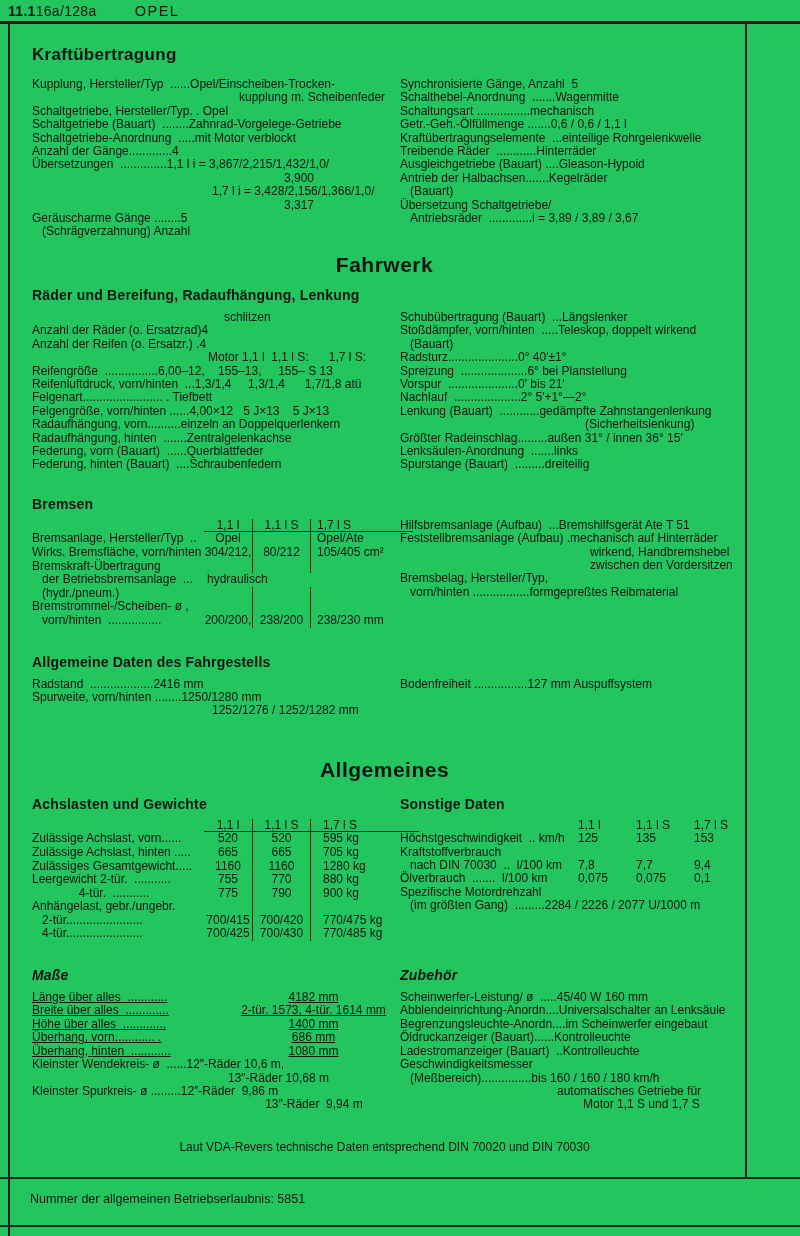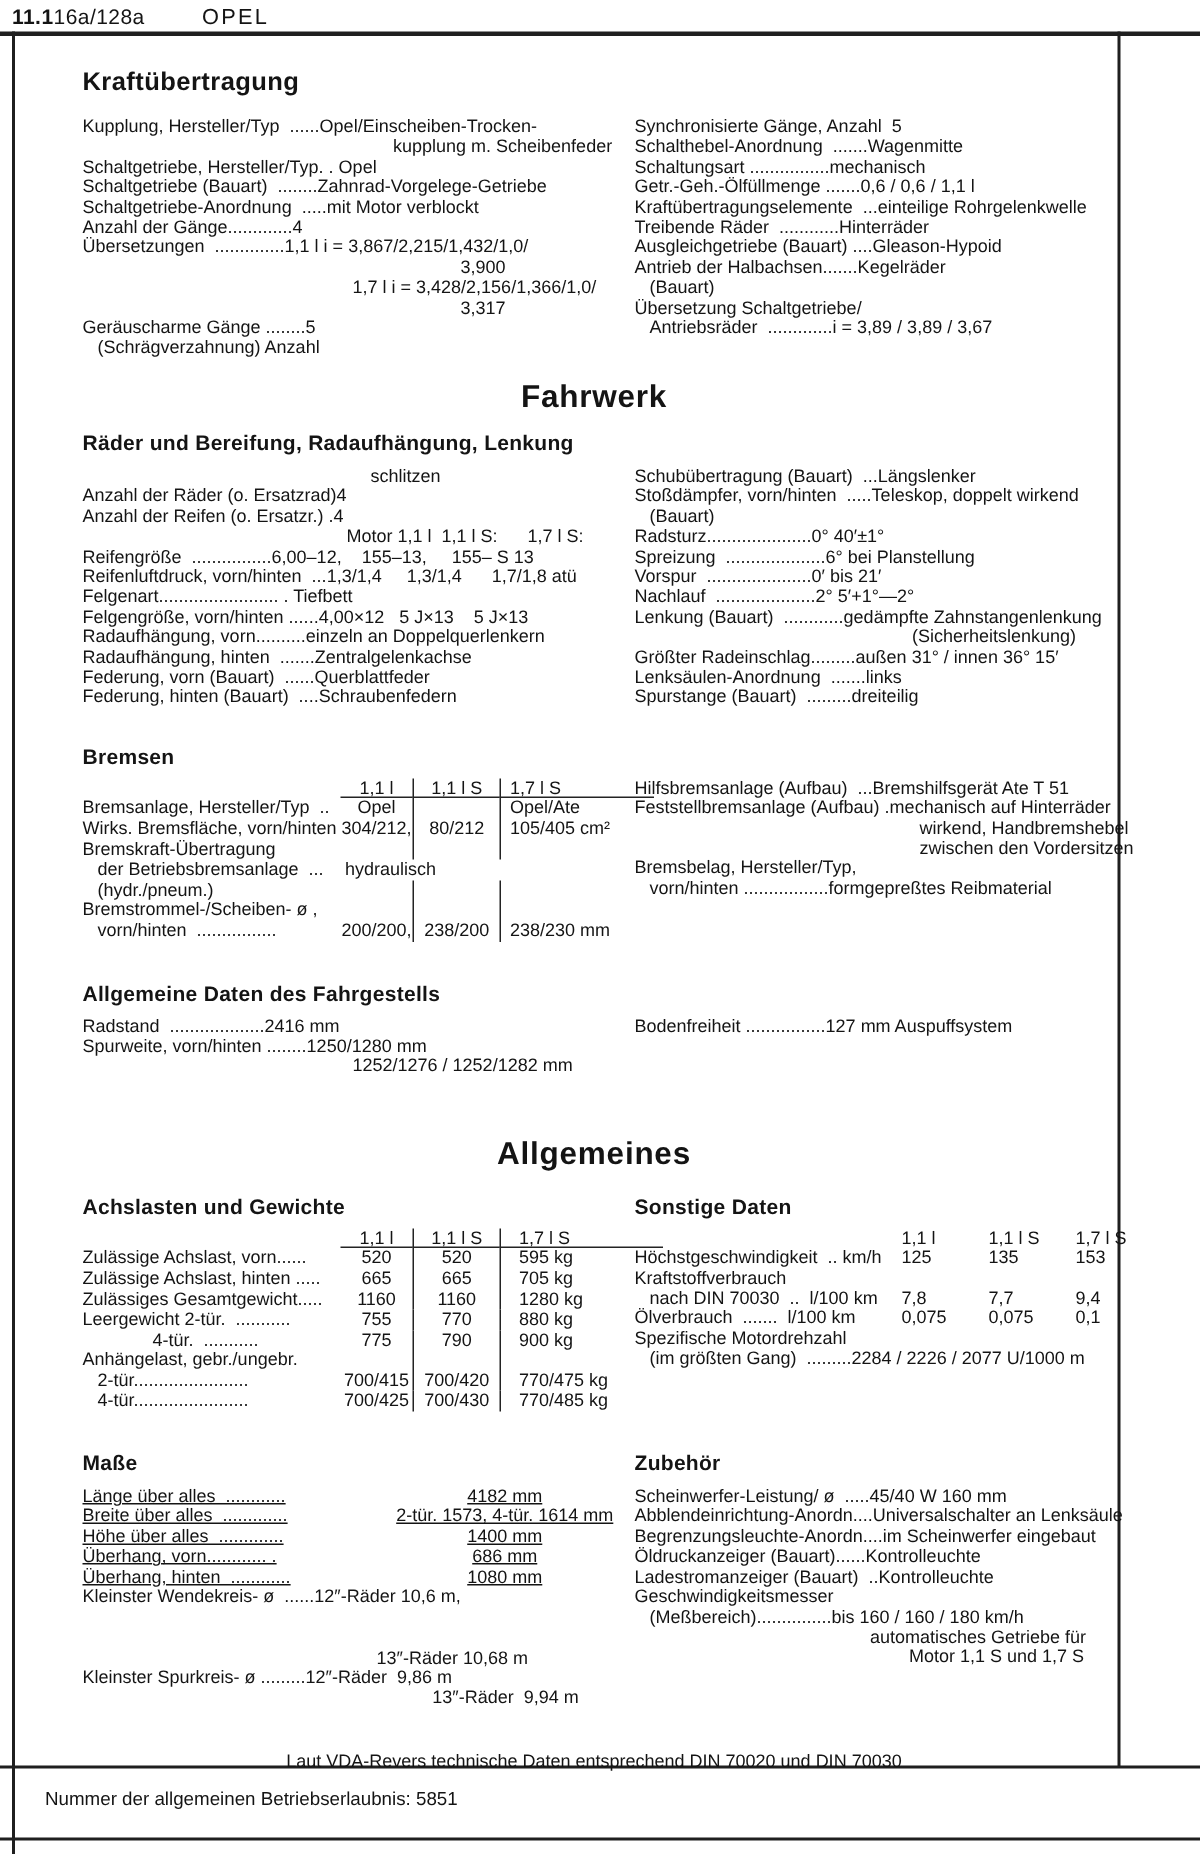--- a/index.html
+++ b/index.html
@@ -1,42 +1,42 @@
 <!DOCTYPE html>
 <html><head>
 <meta charset="utf-8">
 <style>
   html,body{margin:0;padding:0;}
   body{width:800px;height:1236px;background:#dddbd6;font-family:"Liberation Sans",sans-serif;}
-  .page{position:relative;width:800px;height:1236px;background:#ffffff;overflow:hidden;color:#141414;}
+  .page{position:relative;width:800px;height:1236px;background:#22c55e;overflow:hidden;color:#141414;}
   
   .doc-header{position:absolute;top:3px;left:8px;font-size:14px;letter-spacing:.3px;}
   .doc-header b{font-weight:bold;}
   .brand{margin-left:34px;font-size:14.5px;letter-spacing:1.5px;}
   
   .rule{position:absolute;background:#1f1f1f;}
   .top-rule{left:0;top:21px;width:800px;height:3px;}
   .left-rule{left:8px;top:21px;width:2px;height:1215px;}
   .right-rule{left:745px;top:21px;width:2px;height:1157px;}
   .footer-rule-a{left:0;top:1177px;width:800px;height:2px;}
   .footer-rule-b{left:0;top:1225px;width:800px;height:2px;}
   .approval{position:absolute;left:30px;top:1192px;font-size:12.5px;}
   
-  .content{position:absolute;left:8px;top:25px;width:737px;box-sizing:border-box;padding:0 8px 0 47px;}
+  .content{position:absolute;left:8px;top:25px;width:737px;box-sizing:border-box;padding:0 8px 0 24px;}
   h1,h2,h3{margin:0;font-weight:bold;}
   .sec{font-size:17px;margin:20px 0 13px 0;letter-spacing:.3px;}
   .center-title{font-size:21px;text-align:center;letter-spacing:.5px;}
   .mt-fahrwerk{margin:14px 0 10px 0;}
   .mt-allgemeines{margin:40px 0 8px 0;}
   .sub{font-size:14px;letter-spacing:.2px;}
   .m-raeder{margin:10px 0 8px 0;}
   .m-bremsen{margin:24px 0 7px 0;}
   .m-fahrgestell{margin:26px 0 8px 0;}
   .m-achs{margin:6px 0 7px 0;}
-  .m-masse{margin:26px 0 8px 0;}
+  .m-masse{margin:26px 0 8px 0;font-style:italic;}
   .cols{display:flex;}
   .colL{width:368px;flex:none;}
   .colR{flex:1;min-width:0;}
   .lines .ln{white-space:pre;font-size:12px;line-height:13.4px;}
   .ln.lv{display:flex;text-decoration:underline;}
   .lv .lbl{width:195px;flex:none;}
   .lv .val{flex:1;text-align:center;}
   
   .table{font-size:12px;}
   .trow{display:flex;height:13.6px;line-height:13.6px;white-space:pre;}
@@ -212,21 +212,21 @@
     <div class="cols">
       <div class="colL">
         <h3 class="sub m-masse">Maße</h3>
         <div class="lines">
             <div class="ln lv"><span class="lbl">Länge über alles  ............</span><span class="val">4182 mm</span></div>
             <div class="ln lv"><span class="lbl">Breite über alles  .............</span><span class="val">2-tür. 1573, 4-tür. 1614 mm</span></div>
             <div class="ln lv"><span class="lbl">Höhe über alles  .............</span><span class="val">1400 mm</span></div>
             <div class="ln lv"><span class="lbl">Überhang, vorn............ .</span><span class="val">686 mm</span></div>
             <div class="ln lv"><span class="lbl">Überhang, hinten  ............</span><span class="val">1080 mm</span></div>
             <div class="ln">Kleinster Wendekreis- ø  ......12″-Räder 10,6 m,</div>
-            <div class="ln" style="padding-left: 196px; margin-top: 27px;">13″-Räder 10,68 m</div>
+            <div class="ln" style="padding-left: 196px;">13″-Räder 10,68 m</div>
             <div class="ln">Kleinster Spurkreis- ø .........12″-Räder  9,86 m</div>
             <div class="ln" style="padding-left: 196px; text-align: center;">13″-Räder  9,94 m</div>
           </div>
       </div>
       <div class="colR">
         <h3 class="sub m-masse">Zubehör</h3>
         <div class="lines">
             <div class="ln">Scheinwerfer-Leistung/ ø  .....45/40 W 160 mm</div>
             <div class="ln">Abblendeinrichtung-Anordn....Universalschalter an Lenksäule</div>
             <div class="ln">Begrenzungsleuchte-Anordn....im Scheinwerfer eingebaut</div>

